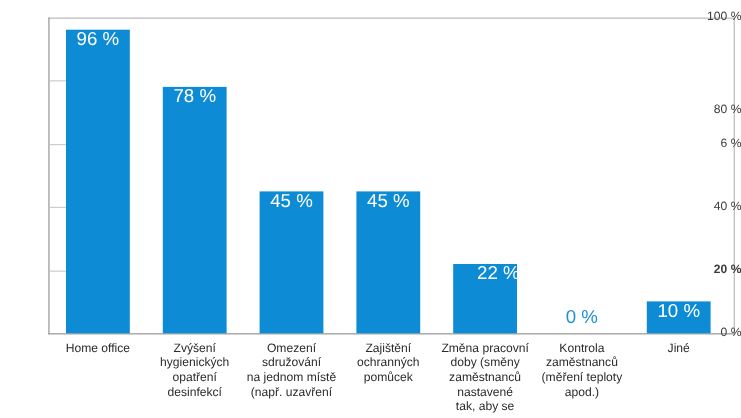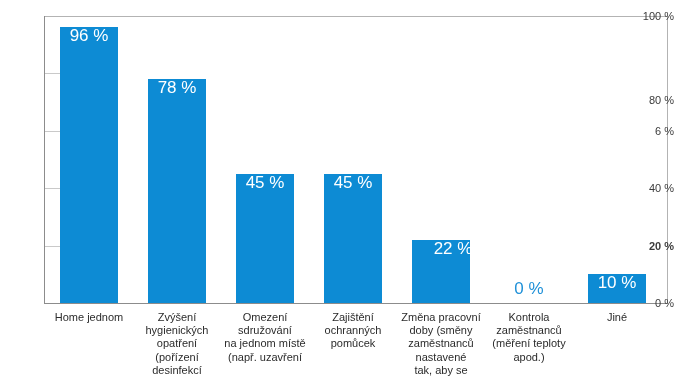--- a/index.html
+++ b/index.html
@@ -106,27 +106,26 @@
       <div class="bar-group" style="left: 500px; width: 58px; height: 1px;">
         <div class="bar-label zero" style="bottom: 6px;">0 %</div>
       </div>
       <div class="bar-group" style="left: 588px; width: 58px; height: 28.7px;">
         <div class="bar-rect" style="height: 28.7px; background: rgb(13, 139, 212);"></div>
         <div class="bar-label" style="bottom: 11.7px; margin-top: 45px;">10 %</div>
       </div>
     </div>
   <div class="xlabels" id="x-labels">
       <div class="xlabel" style="left: 34px; width: 110px;">
-        <span>Home jednom</span>
+        <span>Home office</span>
       </div>
       <div class="xlabel" style="left: 122px; width: 110px;">
         <span>Zvýšení</span>
         <span>hygienických</span>
         <span>opatření</span>
-        <span>(pořízení</span>
         <span>desinfekcí</span>
       </div>
       <div class="xlabel" style="left: 210px; width: 110px;">
         <span>Omezení</span>
         <span>sdružování</span>
         <span>na jednom místě</span>
         <span>(např. uzavření</span>
       </div>
       <div class="xlabel" style="left: 298px; width: 110px;">
         <span>Zajištění</span>

